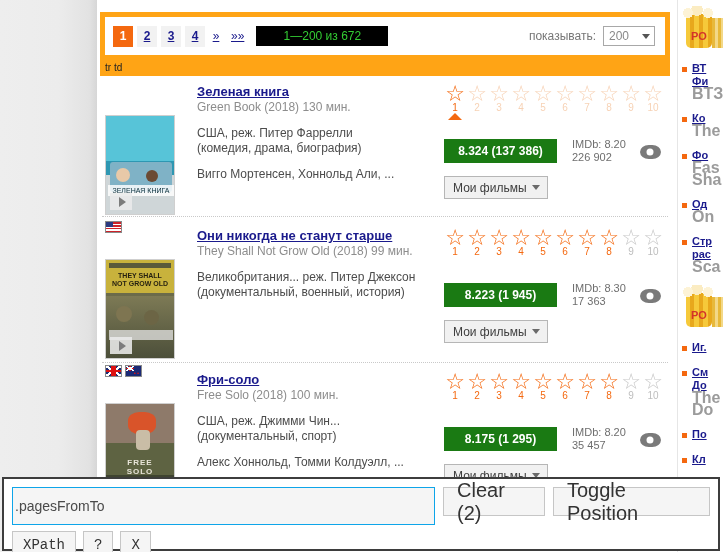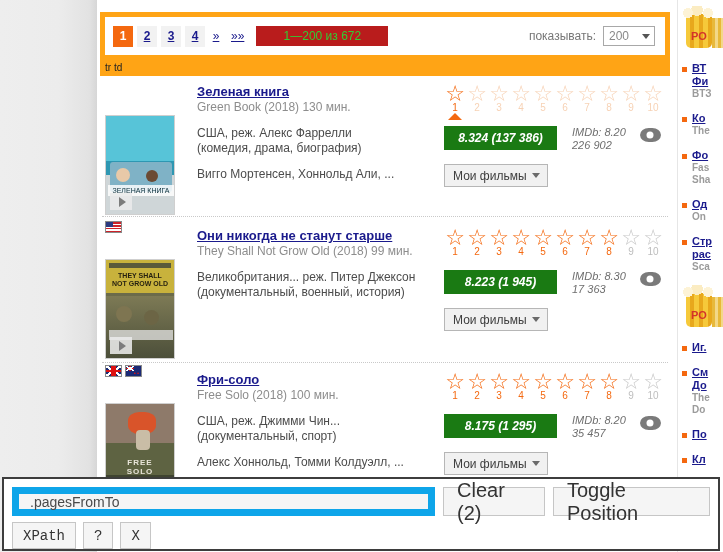--- a/index.html
+++ b/index.html
@@ -49,21 +49,21 @@
   .pg.current {
     background: #f4680f; color: #fff; text-decoration: none;
   }
   .pg.arrow {
     background: transparent; color: #1a1a8c; font-weight: normal; min-width: 14px;
     padding: 0 2px; margin-right: 6px;
   }
   .range-badge {
     display: inline-flex; align-items: center; justify-content: center;
     height: 20px; width: 132px; margin-left: 4px;
-    background: #b91c1c; color: #33cc33;
+    background: #000000; color: #33cc33;
     font-size: 12px;
   }
   .show-wrap {
     margin-left: auto; display: flex; align-items: center; gap: 7px;
   }
   .show-label { color: #777; font-size: 12px; }
   .show-select {
     width: 52px; height: 20px; border: 1px solid #a8a8a8; background: #fff;
     display: flex; align-items: center; justify-content: space-between;
     padding: 0 4px 0 5px; color: #888; font-size: 12px;
@@ -164,21 +164,21 @@
   .star-num { font-size: 10px; line-height: 10px; display: block; margin-top: -1px; }
   .num-on  { color: #f4680f; }
   .num-off { color: #f7d2b5; }
   .num-grey{ color: #bdbdbd; }
   .hover-caret {
     position: absolute; left: 50%; transform: translateX(-50%); top: 29px;
     width: 0; height: 0; border-left: 7px solid transparent; border-right: 7px solid transparent;
     border-bottom: 7px solid #f4680f;
   }
 
-  .score-line { display: flex; align-items: flex-start; margin-top: 13px; font-style: italic; }
+  .score-line { display: flex; align-items: center; margin-top: 25px; }
   .score-badge {
     background: #1a7a13; color: #fff; font-weight: bold; font-size: 12px;
     height: 24px; min-width: 113px; padding: 0 9px;
     display: flex; align-items: center; justify-content: center;
   }
   .imdb-block { margin-left: 15px; color: #6e6e6e; font-size: 11px; line-height: 13px; }
   .eye {
     margin-left: 14px; margin-top: 2px;
     width: 21px; height: 14px; border-radius: 50% / 60%;
     background: #7a7a7a; position: relative; cursor: pointer;
@@ -229,32 +229,32 @@
   .side-list { margin: 10px 0 0 4px; }
   .side-item { display: flex; margin-bottom: 12px; font-weight: bold; }
   .bullet {
     width: 5px; height: 5px; background: #f4680f; margin: 5px 5px 0 0; flex: 0 0 5px;
   }
   .side-txt { white-space: nowrap; }
   .side-link {
     color: #1a1a8c; text-decoration: underline; font-size: 11px; line-height: 13px;
     display: block; cursor: pointer;
   }
-  .side-sub { color: #9b9b9b; font-size: 10px; line-height: 12px; display: block; }
+  .side-sub { color: #9b9b9b; font-size: 16px; line-height: 12px; display: block; }
 
   
   .devbar {
     position: absolute; left: 2px; bottom: 1px; width: 718px; height: 74px;
     background: #fff; border: 2px solid #3d3d3d;
     padding: 8px;
   }
   .dev-row1 { display: flex; gap: 8px; }
   .dev-input {
-    flex: 0 0 423px; height: 29px; border: 7px solid #0ea5e9; background: #f5f5f5;
-    display: flex; align-items: center; padding-left: 11px;
+    flex: 0 0 423px; height: 38px; border: 1px solid #0ea5e9; background: #f5f5f5;
+    display: flex; align-items: center; padding-left: 2px;
     color: #4a4a4a; font-size: 14px; cursor: text;
   }
   .dev-btn {
     height: 29px; border: 1px solid #c6c6c6; background: #f5f5f5;
     display: flex; align-items: center; justify-content: center;
     padding: 0 13px; color: #333; font-size: 20px; cursor: pointer;
   }
   .dev-row2 { display: flex; gap: 7px; margin-top: 6px; font-family: Liberation Mono, monospace; }
   .dev-btn-sm {
     height: 27px; min-width: 28px; border: 1px solid #c6c6c6; background: #f5f5f5;
@@ -301,21 +301,21 @@
           <div style="position:absolute;left:2px;bottom:18px;width:66px;height:11px;background:rgba(255,255,255,.82);color:#0a2e3a;font-size:7px;text-align:center;line-height:11px">ЗЕЛЕНАЯ КНИГА</div>
           <span class="play"></span>
         </div>
         <div class="flags">
           <span class="flag flag-us"></span>
         </div>
       </div>
       <div class="info-cell">
         <a class="m-title">Зеленая книга</a>
         <div class="m-orig">Green Book (2018) 130 мин.</div>
-        <div class="m-block">США, реж. Алекс Фаррелли</div>
+        <div class="m-block">США, реж. Питер Фаррелли</div>
         <div style="color:#4c4c4c;font-size:12px;line-height:15px">(комедия, драма, биография)</div>
         <div class="m-cast">Вигго Мортенсен, Хоннольд Али, ...</div>
       </div>
       <div class="rate-cell">
         <div class="stars">
           <span class="star-unit">
               <span class="star-glyph star-on">☆</span>
               <span class="star-num num-on">1</span>
               <span class="hover-caret"></span>
             </span>

